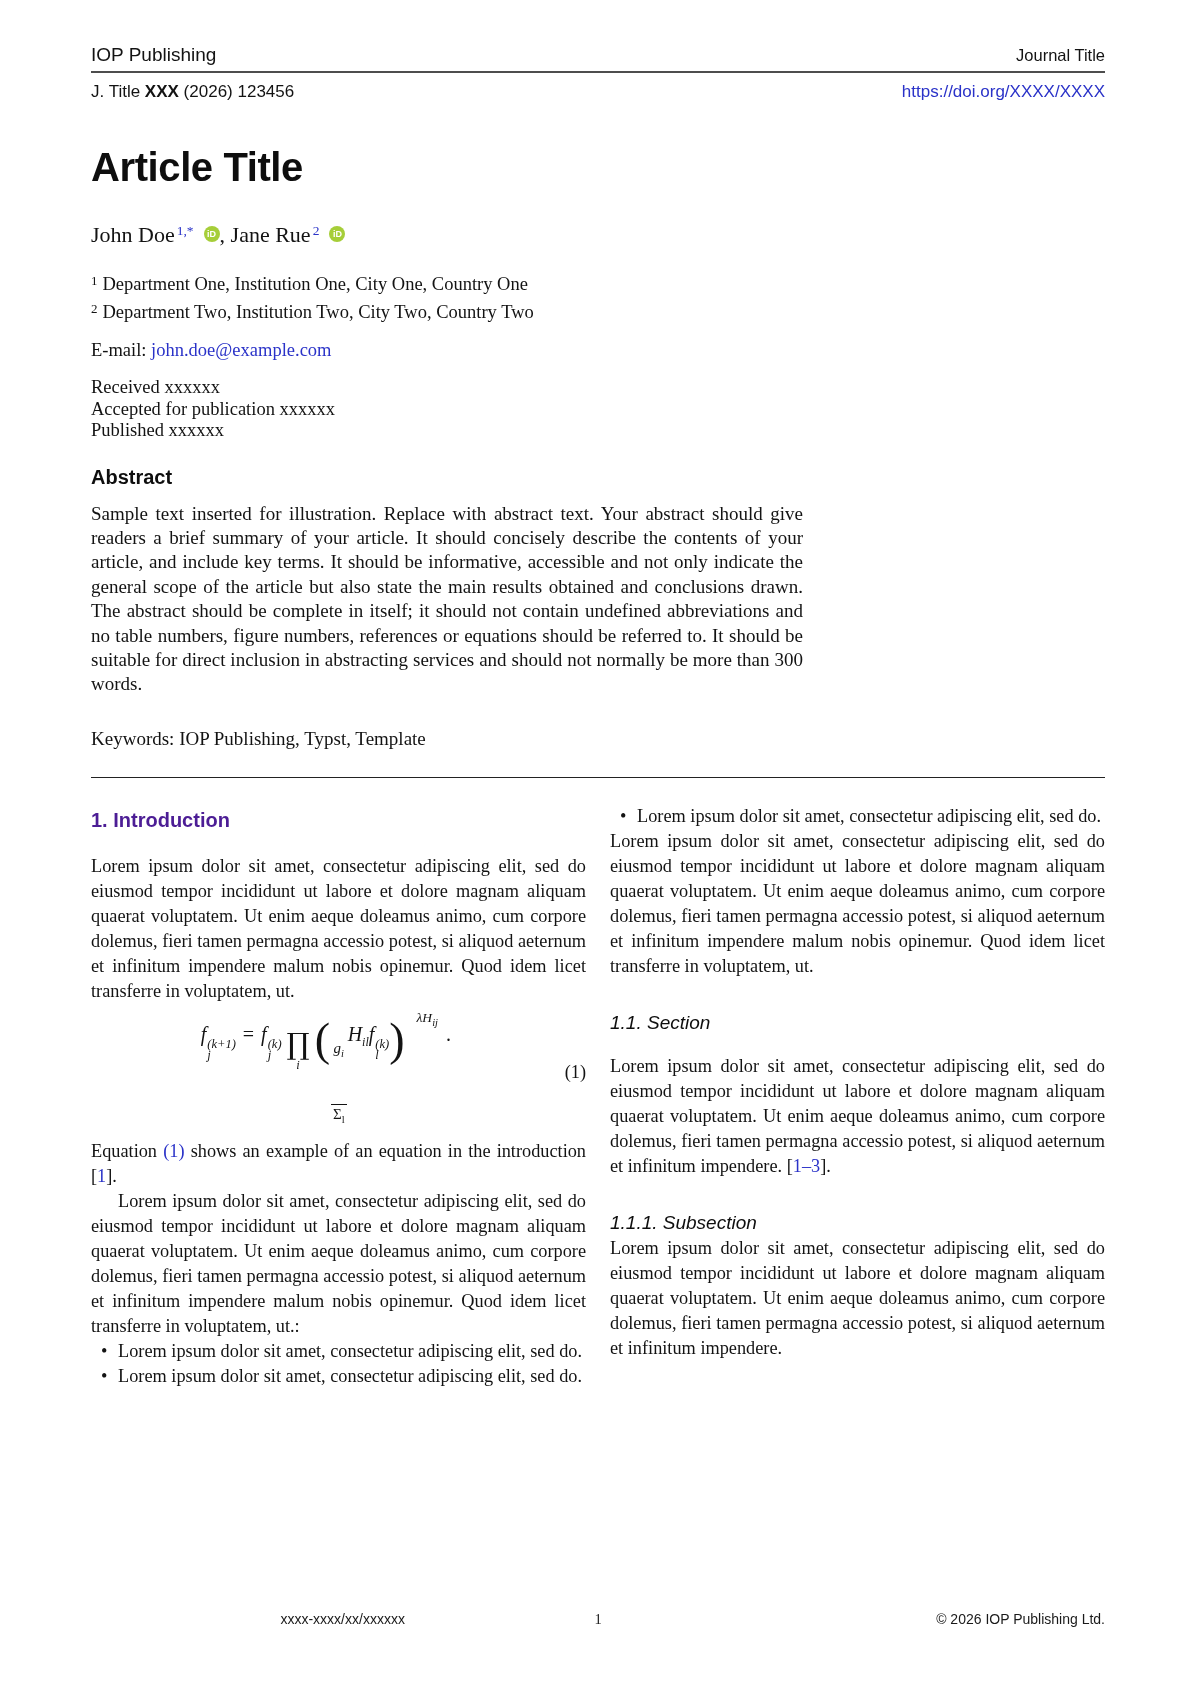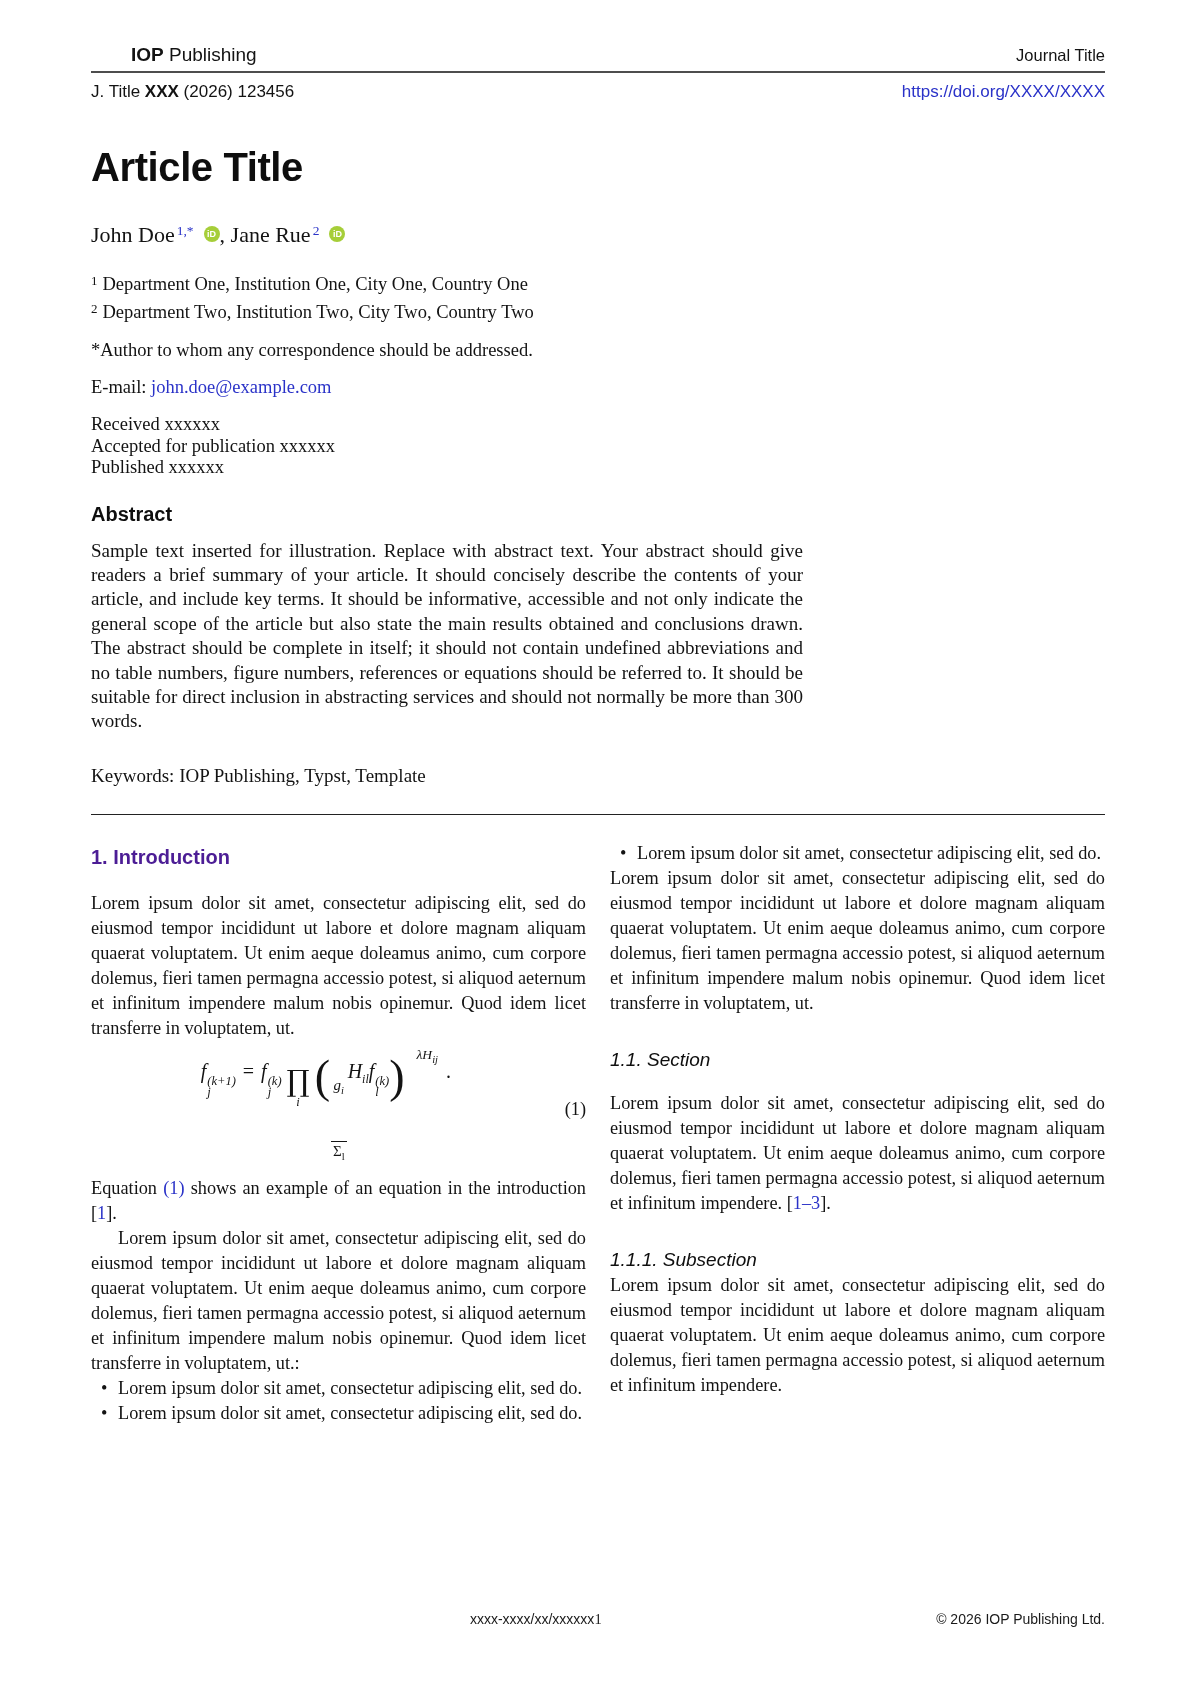--- a/index.html
+++ b/index.html
@@ -6,21 +6,21 @@
   .page{
     position:relative; width:1191px; height:1684px; background:#ffffff;
     margin:0 auto; overflow:hidden;
     font-family:"Liberation Serif", serif; color:#131313;
   }
   .content{position:absolute; left:91px; top:44px; width:1014px;}
 
   
   .hdr-row1{display:flex; justify-content:space-between; align-items:baseline;
     font-family:"Liberation Sans", sans-serif; font-size:19px; line-height:22px;}
-  .hdr-publisher b{font-weight:700;margin-left:40px;}
+  .hdr-publisher b{font-weight:400;}
   .hdr-journal{font-size:16.5px;}
   .hdr-rule{border:0; border-top:2px solid #4d4d4d; margin:5px 0 0 0;}
   .hdr-row2{display:flex; justify-content:space-between; align-items:baseline;
     font-family:"Liberation Sans", sans-serif; font-size:17px; margin-top:9px;}
   .hdr-cite b{font-weight:700;}
   a.link, span.link{color:#2a32c8; text-decoration:none; cursor:pointer;}
 
   
   .frontmatter{width:712px;}
   .article-title{font-family:"Liberation Sans", sans-serif; font-weight:700;
@@ -76,21 +76,21 @@
   .frac .num{font-size:15px; font-style:italic; line-height:16px; padding:0 2px;}
   .frac .den{font-size:15px; border-top:1.3px solid #131313; line-height:18px; padding:0 2px;}
   .frac sub, .subsmall{font-size:10.5px;}
   .eq-sub{font-size:12px; font-style:italic;text-align:center;}
   .exp{display:inline-block; position:relative; top:-19px; font-size:13.5px; margin-left:12px;}
   .eq-dot{margin-left:8px;}
 
   
   .footer{position:absolute; left:91px; bottom:56px; width:1014px; display:flex;
     align-items:baseline; font-family:"Liberation Sans", sans-serif; font-size:14px; color:#1a1a1a;}
-  .footer .f-left{flex:1; text-align:right;}
+  .footer .f-left{flex:1; text-align:center;}
   .footer .f-center{flex:0 0 auto; font-family:"Liberation Serif", serif; font-size:14.5px;}
   .footer .f-right{flex:1; text-align:right;}
 </style>
 </head>
 <body>
 
 <div class="page">
   <div class="content">
 
     <div class="hdr-row1">
@@ -108,21 +108,20 @@
 
       <div class="authors">
         <span>John Doe</span><span class="author-marker link">1,*</span><span class="orcid">iD</span><span>, </span><span>Jane Rue</span><span class="author-marker link">2</span><span class="orcid">iD</span>
       </div>
 
       <div class="affiliations">
         <div><sup class="affil-marker">1</sup><span>Department One, Institution One, City One, Country One</span></div>
         <div><sup class="affil-marker">2</sup><span>Department Two, Institution Two, City Two, Country Two</span></div>
       </div>
 
-      <div class="corr-note">*Author to whom any correspondence should be addressed.</div>
 
       <div class="email-line"><span>E-mail: </span><a class="link">john.doe@example.com</a></div>
 
       <div class="dates">
         <div>Received xxxxxx</div>
         <div>Accepted for publication xxxxxx</div>
         <div>Published xxxxxx</div>
       </div>
 
       <div class="abstract-h">Abstract</div>

